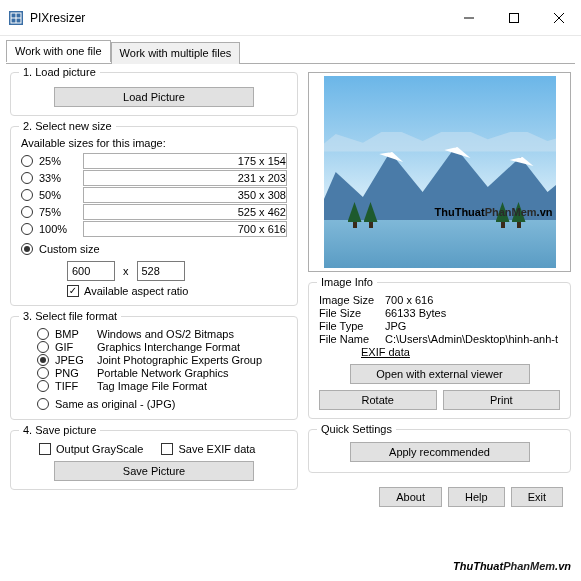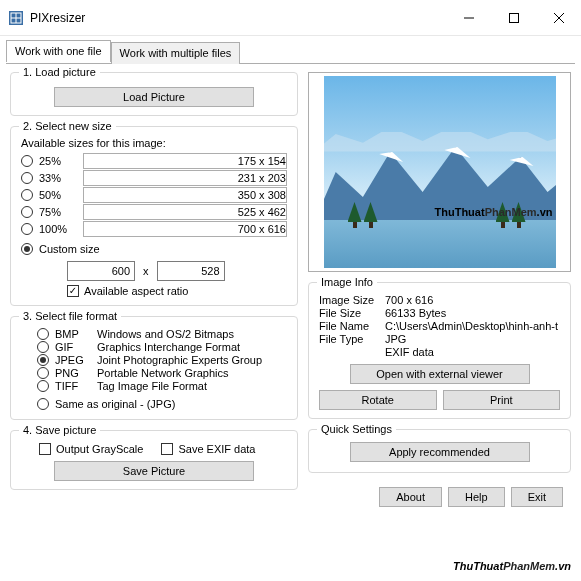--- a/index.html
+++ b/index.html
@@ -20,21 +20,21 @@
 .right{flex:1}
 .group{border:1px solid #d9d9d9;border-radius:4px;padding:10px 10px 8px;margin-bottom:10px;position:relative}
 .group-title{position:absolute;top:-7px;left:8px;background:#fff;padding:0 4px}
 .btn{background:#e1e1e1;border:1px solid #adadad;padding:3px 10px;cursor:pointer;text-align:center;display:inline-block}
 .btn.wide{width:200px;display:block;margin:4px auto 0}
 .szrow{display:flex;align-items:center;gap:6px;margin:1px 0}
 .radio{width:12px;height:12px;border:1px solid #333;border-radius:50%;display:inline-flex;align-items:center;justify-content:center;cursor:pointer;flex-shrink:0}
 .radio.checked::after{content:"";width:6px;height:6px;background:#333;border-radius:50%}
 .szpct{width:38px}
 .szbox{border:1px solid #adadad;padding:1px 0;text-align:right;flex:1;background:#fff}
-.numin{border:1px solid #7a7a7a;padding:3px 4px;width:68px;text-align:right;background:#fff}
+.numin{border:1px solid #7a7a7a;padding:3px 4px;width:48px;text-align:left;background:#fff}
 .custrow{display:flex;align-items:center;gap:8px;margin:6px 0 4px 46px}
 .chk{width:12px;height:12px;border:1px solid #333;display:inline-flex;align-items:center;justify-content:center;cursor:pointer;flex-shrink:0}
 .chk.checked::after{content:"✓";font-size:10px;line-height:1}
 .chkrow{display:flex;align-items:center;gap:5px;margin-left:46px}
 .fmtrow{display:flex;align-items:flex-start;gap:6px;margin:1px 16px}
 .fmtcode{width:36px}
 .fmtdesc{flex:1}
 .preview{border:1px solid #adadad;height:200px;background:#fff;padding:4px;display:flex;align-items:center;justify-content:center;position:relative}
 .preview-img{width:232px;height:192px;position:relative;overflow:hidden}
 .sky{position:absolute;inset:0;background:linear-gradient(#6bb6e8 0%,#a7d4f0 40%,#d5ecf9 65%)}
@@ -42,21 +42,21 @@
 .mtn svg{width:100%;height:100%}
 .lake{position:absolute;bottom:0;left:0;right:0;height:48px;background:linear-gradient(#7fb8d8,#5a9cc4)}
 .tree{position:absolute;width:14px;height:26px;bottom:40px}
 .tree::before{content:"";position:absolute;bottom:0;left:5px;width:4px;height:8px;background:#3b2a1a}
 .tree::after{content:"";position:absolute;bottom:6px;left:0;width:14px;height:20px;background:#1e5a2e;clip-path:polygon(50% 0,100% 100%,0 100%)}
 .wm{position:absolute;right:3px;bottom:50px;color:#d62222;font-weight:bold;font-size:9px}
 .wm b{color:#2a2a2a}
 .info-row{display:flex;margin:1px 0}
 .info-lbl{width:66px}
 .info-val{flex:1;white-space:nowrap;overflow:hidden}
-.exif{margin-left:66px;color:#000;cursor:pointer}
+.exif{margin-left:42px;text-decoration:underline;color:#000;cursor:pointer}
 .btnrow{display:flex;gap:6px;justify-content:center;margin-top:6px}
 .btnrow .btn{flex:1}
 .footer-btns{display:flex;gap:6px;justify-content:flex-end;padding:4px 8px 0 0}
 .footer-btns .btn{padding:3px 16px}
 .watermark-big{position:absolute;right:10px;bottom:6px;font-size:19px;font-weight:bold;font-style:italic;color:#c71f1f}
 .watermark-big b{color:#222}
 .saveopts{display:flex;gap:18px;margin:2px 0 6px 18px}
 </style>
 </head>
 <body>
@@ -221,26 +221,26 @@
         <span class="group-title">Image Info</span>
         <div class="info-row">
             <span class="info-lbl">Image Size</span>
             <span class="info-val">700 x 616</span>
           </div>
         <div class="info-row">
             <span class="info-lbl">File Size</span>
             <span class="info-val">66133 Bytes</span>
           </div>
         <div class="info-row">
+            <span class="info-lbl">File Type</span>
+            <span class="info-val">JPG</span>
+          </div>
+        <div class="info-row">
             <span class="info-lbl">File Name</span>
             <span class="info-val">C:\Users\Admin\Desktop\hinh-anh-t</span>
-          </div>
-        <div class="info-row">
-            <span class="info-lbl">File Type</span>
-            <span class="info-val">JPG</span>
           </div>
         <div class="exif">EXIF data</div>
         <div class="btn" style="display:block;margin:6px auto 0;width:180px">Open with external viewer</div>
         <div class="btnrow">
           <div class="btn">Rotate</div>
           <div class="btn">Print</div>
         </div>
       </div>
 
       <div class="group">

